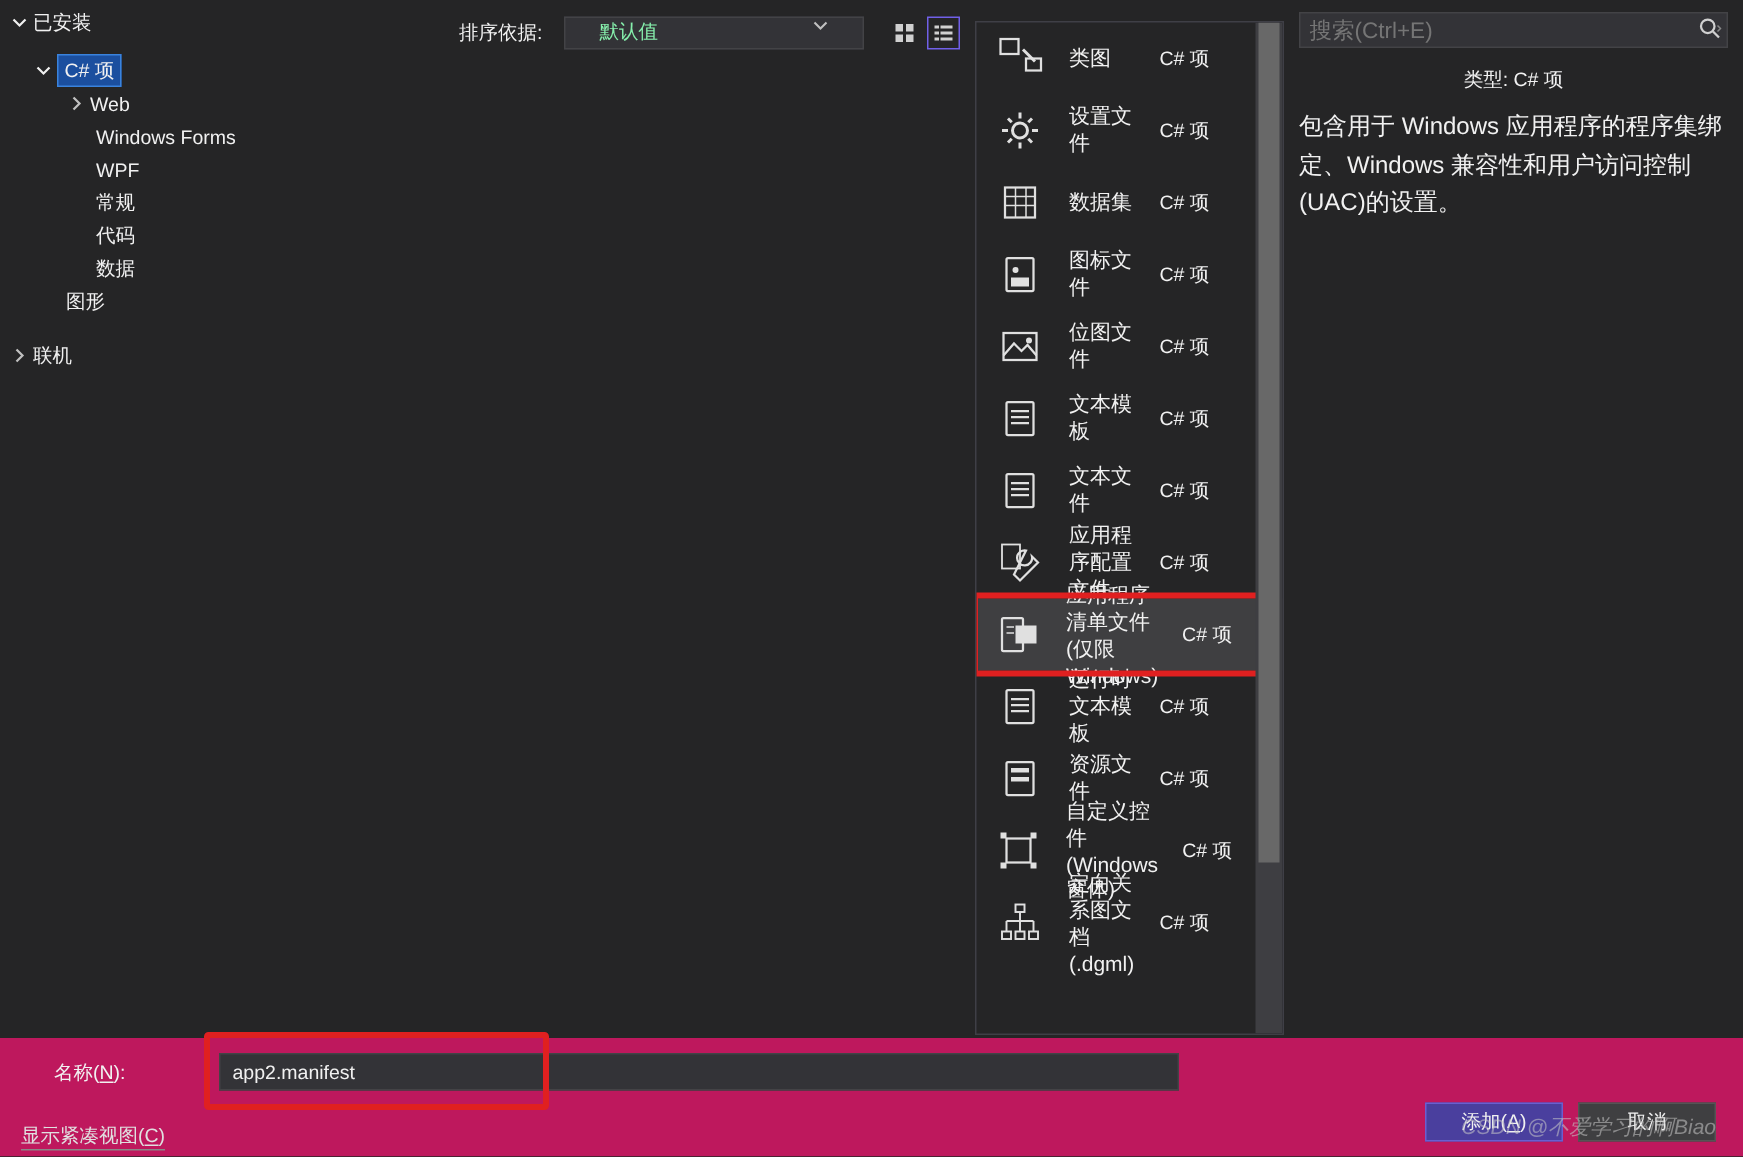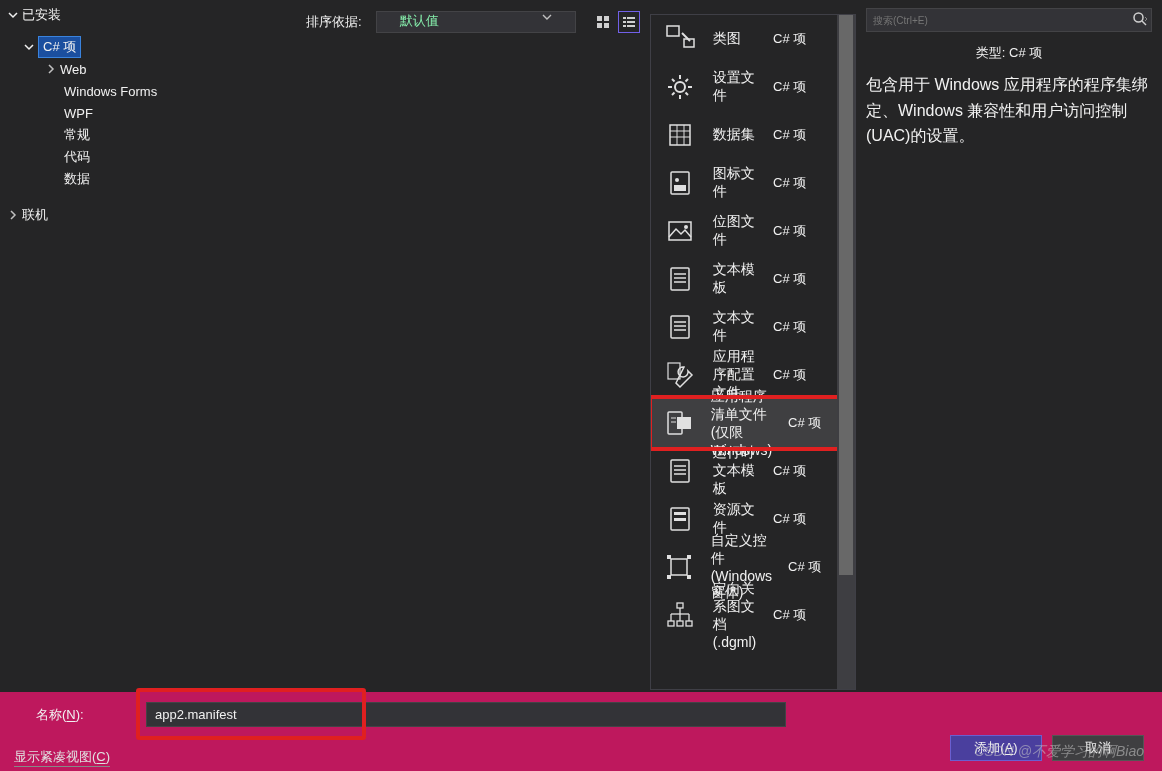--- a/index.html
+++ b/index.html
@@ -100,21 +100,21 @@
     width: 302px;
     padding: 8px 10px 0 6px;
     display:flex; flex-direction:column;
   }
   .search-wrap{ position:relative; margin-bottom:12px;}
   .search-input{
     width:100%; height:24px;
     background:#333337; color:#d0d0d0;
     border:1px solid #434346;
     padding:0 24px 0 6px;
-    font-size:10px;
+    font-size:15px;
   }
   .search-icon{ position:absolute; right:4px; top:3px; width:16px;height:16px;}
   .type-row{ margin-bottom:10px; font-size:13px;text-align:center;}
   .type-row .tl{ }
   .desc{ line-height:1.6; font-size:16px;}
   
   .bottom {
     position:absolute; left:0; right:0; top:692px; height:79px;
     background:#be185d;
     padding: 10px 0 0 36px;
@@ -189,20 +189,23 @@
         <span class="label">WPF</span>
       </div>
       <div class="tree-node lvl3">
         <span class="label">常规</span>
       </div>
       <div class="tree-node lvl3">
         <span class="label">代码</span>
       </div>
       <div class="tree-node lvl3">
         <span class="label">数据</span>
+      </div>
+      <div class="tree-node lvl2">
+        <span class="label">图形</span>
       </div>
       <div style="height:14px"></div>
       <div class="tree-node lvl0">
         <span class="exp">
           <svg width="10" height="10" viewBox="0 0 10 10">
               <path d="M3 1 L7 5 L3 9" stroke="#c0c0c0" stroke-width="1.5" fill="none"></path>
             </svg>
         </span>
         <span class="label">联机</span>
       </div>

